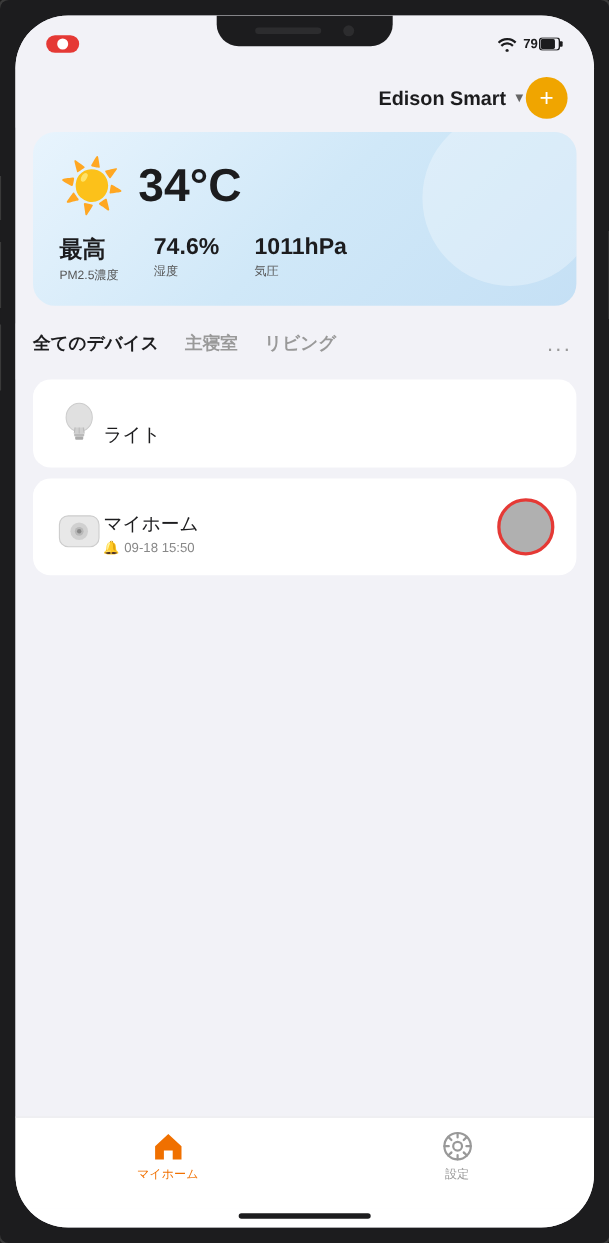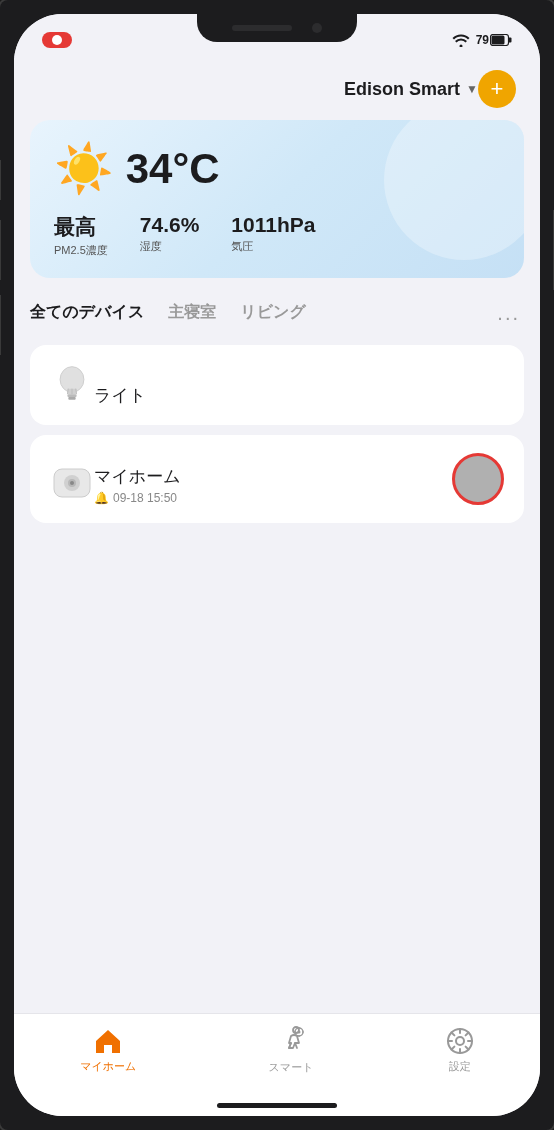--- a/index.html
+++ b/index.html
@@ -433,37 +433,20 @@
       <div style="flex:1; min-height: 20px;"></div>
 
     </div>
 
     <div class="bottom-nav">
       <div class="nav-item active">
         <svg width="28" height="28" viewBox="0 0 28 28">
           <path d="M14 3 L26 14 L26 26 L18 26 L18 18 L10 18 L10 26 L2 26 L2 14 Z" fill="#f07000"></path>
         </svg>
         <span class="nav-label" style="color:#f07000;">マイホーム</span>
-      </div>
-      <div class="nav-item">
-        <svg width="28" height="30" viewBox="0 0 28 30">
-
-          <circle cx="19" cy="4" r="3" fill="none" stroke="#999" stroke-width="1.8"></circle>
-          <path d="M14 10 Q17 8 20 10 L22 17 L18 17 L16 22 L12 22 L14 17 L12 17 Z" fill="none" stroke="#999" stroke-width="1.8" stroke-linejoin="round"></path>
-          <path d="M18 17 L20 22" stroke="#999" stroke-width="1.8" stroke-linecap="round"></path>
-          <path d="M14 17 L12 22" stroke="#999" stroke-width="1.8" stroke-linecap="round"></path>
-
-          <circle cx="22" cy="6" r="4" fill="none" stroke="#999" stroke-width="1.5"></circle>
-          <circle cx="22" cy="6" r="1.5" fill="#999"></circle>
-          <line x1="22" y1="1" x2="22" y2="3" stroke="#999" stroke-width="1.2"></line>
-          <line x1="22" y1="9" x2="22" y2="11" stroke="#999" stroke-width="1.2"></line>
-          <line x1="17" y1="6" x2="19" y2="6" stroke="#999" stroke-width="1.2"></line>
-          <line x1="25" y1="6" x2="27" y2="6" stroke="#999" stroke-width="1.2"></line>
-        </svg>
-        <span class="nav-label">スマート</span>
       </div>
       <div class="nav-item">
         <svg width="28" height="28" viewBox="0 0 28 28">
           <circle cx="14" cy="14" r="12" fill="none" stroke="#999" stroke-width="2"></circle>
           <circle cx="14" cy="14" r="4" fill="none" stroke="#999" stroke-width="2"></circle>
           <line x1="14" y1="2" x2="14" y2="6" stroke="#999" stroke-width="2" stroke-linecap="round"></line>
           <line x1="14" y1="22" x2="14" y2="26" stroke="#999" stroke-width="2" stroke-linecap="round"></line>
           <line x1="2" y1="14" x2="6" y2="14" stroke="#999" stroke-width="2" stroke-linecap="round"></line>
           <line x1="22" y1="14" x2="26" y2="14" stroke="#999" stroke-width="2" stroke-linecap="round"></line>
           <line x1="5.5" y1="5.5" x2="8.4" y2="8.4" stroke="#999" stroke-width="2" stroke-linecap="round"></line>

